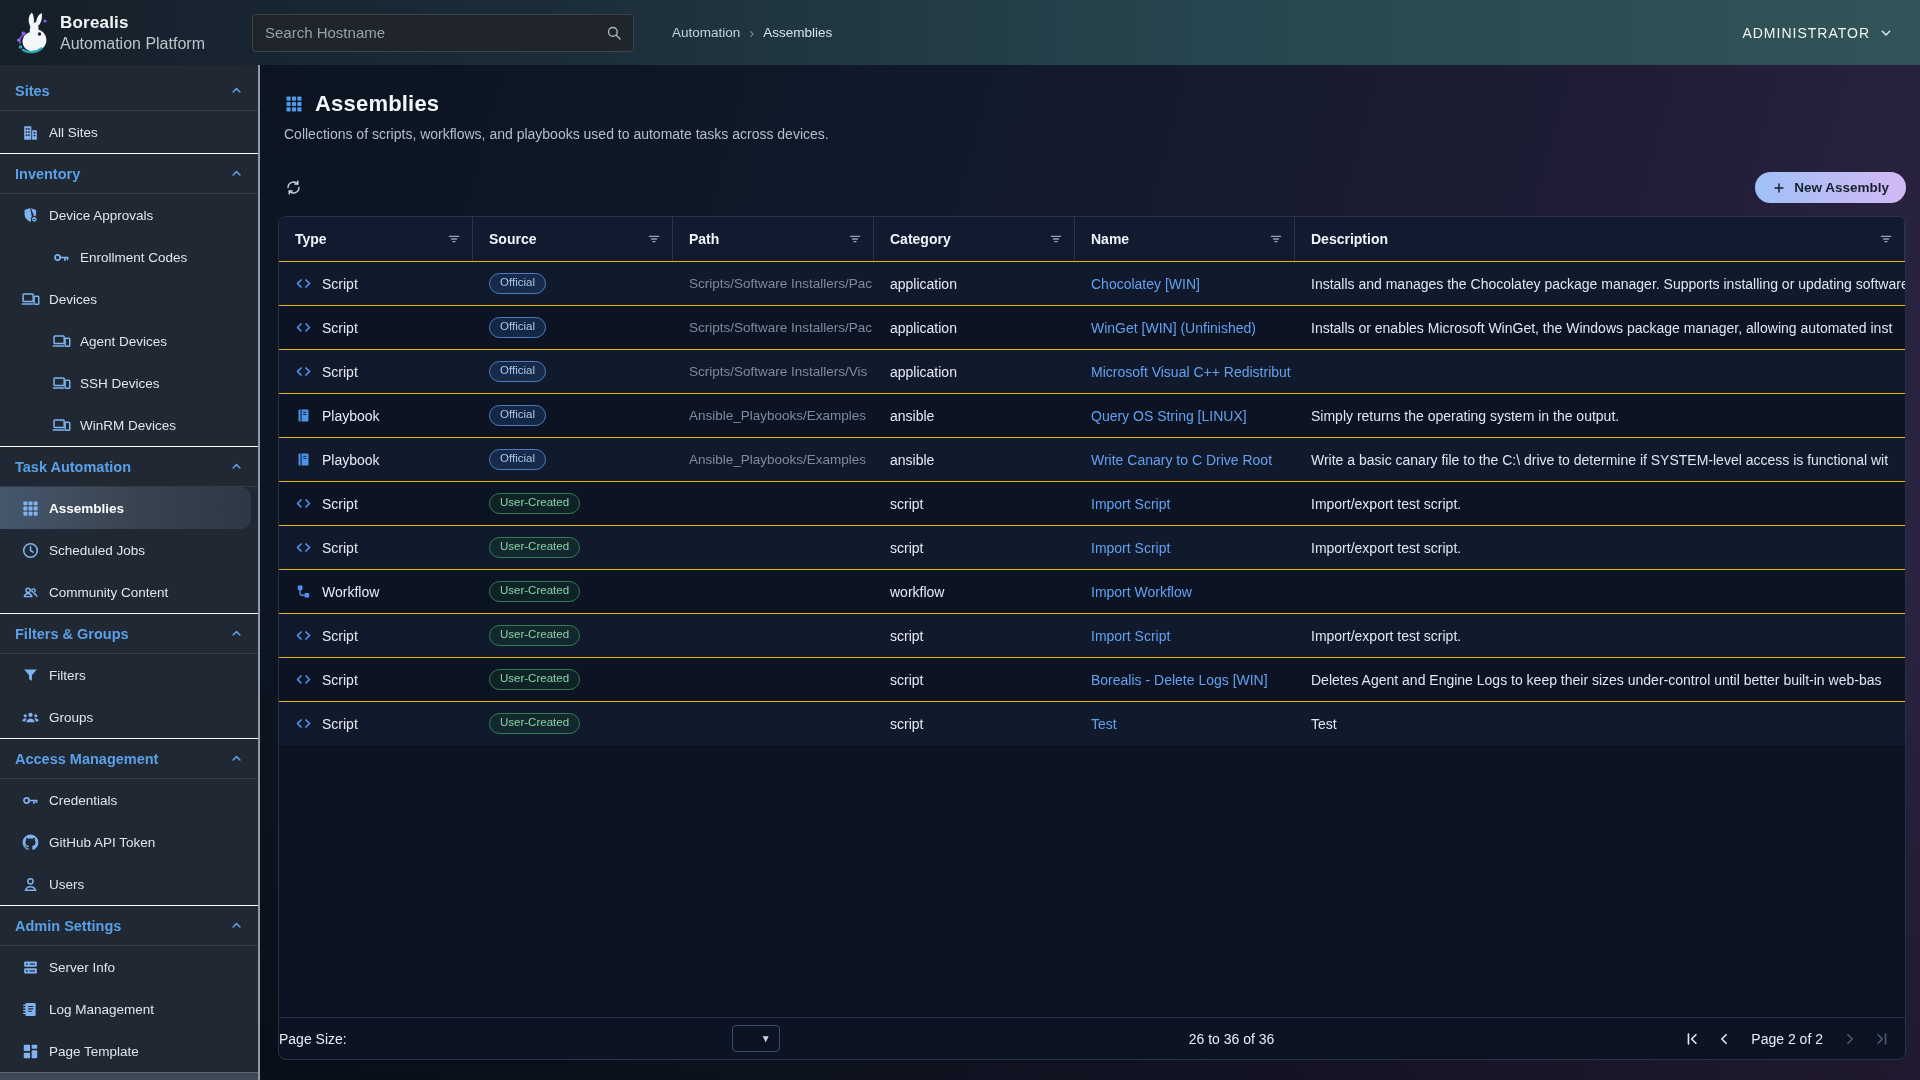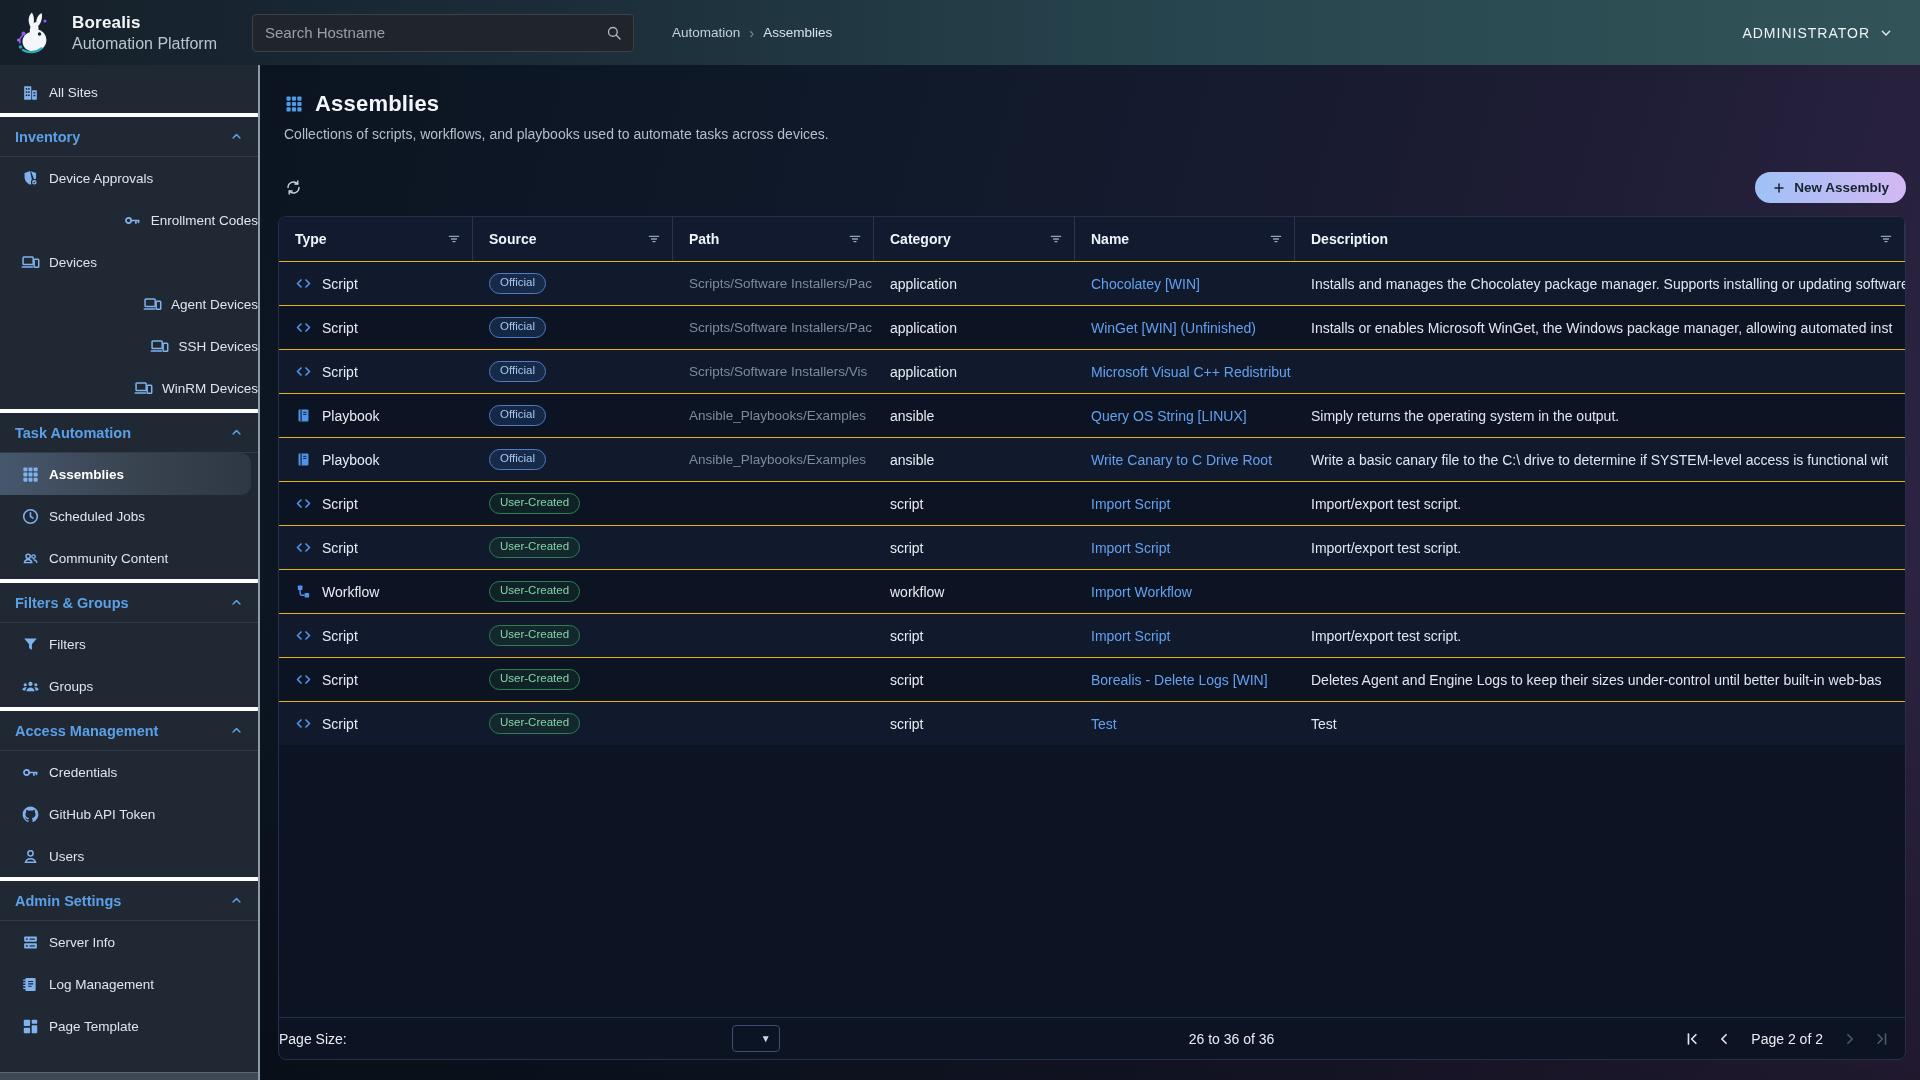--- a/index.html
+++ b/index.html
@@ -5,21 +5,21 @@
   * { margin:0; padding:0; box-sizing:border-box; }
   html,body { width:1920px; height:1080px; overflow:hidden; background:#0c1422;
     font-family:"Liberation Sans","DejaVu Sans",sans-serif; }
 
   .icon { display:inline-flex; align-items:center; justify-content:center; flex:0 0 auto; }
   .icon svg { width:100%; height:100%; display:block; }
 
   
   .topbar { height:65px; display:flex; align-items:center;
     background:linear-gradient(90deg,#151f29 0%,#1b2c38 28%,#27454e 62%,#325458 100%); }
-  .brand { width:252px; display:flex; align-items:center; gap:14px; padding-left:10px; }
+  .brand { width:252px; display:flex; align-items:center; gap:2px; padding-left:10px; }
   .logo { width:48px; height:48px; }
   .brand-name { color:#f5f8fb; font-size:17px; font-weight:700; letter-spacing:.2px; }
   .brand-sub { color:#b9c6cf; font-size:16px; margin-top:2px; }
   .search { width:382px; height:38px; background:#1f252b; border:1px solid #3b4249; border-radius:4px;
     display:flex; align-items:center; padding:0 10px 0 12px; }
   .search input { flex:1; background:transparent; border:none; outline:none; color:#dfe6ec;
     font-size:15px; font-family:inherit; }
   .search input::placeholder { color:#97a1aa; }
   .search .icon { width:18px; height:18px; color:#aeb8c1; }
   .crumbs { display:flex; align-items:center; gap:9px; margin-left:38px; font-size:13.5px; }
@@ -32,30 +32,30 @@
   .user-menu .icon { width:16px; height:16px; color:#dfe7ee; }
 
   
   .shell { display:flex; height:1015px; }
 
   
   .sidebar { position:relative; width:260px; flex:0 0 260px; background:#202833;
     border-right:2px solid #8e99a6; padding-top:6px; overflow:hidden; }
   .sidebar::after { content:""; position:absolute; left:0; right:0; bottom:0; height:7px;
     background:#3e4854; border-top:1px solid #5c6673; }
-  .sec { border-top:4px solid #ffffff; }
+  .sec { border-top:1px solid #ffffff; }
   .sec:first-child { border-top:none; }
   .sec-header { height:40px; display:flex; align-items:center; padding:0 14px 0 15px;
     color:#5ba0e6; font-size:14.5px; font-weight:700; border-bottom:1px solid #333b46; cursor:pointer; }
   .sec-header .icon { margin-left:auto; width:15px; height:15px; color:#5ba0e6; }
   .sb-item { height:42px; display:flex; align-items:center; gap:9px; cursor:pointer;
     color:#dee5ed; font-size:13.5px; }
   .sb-item .icon { width:19px; height:19px; color:#7fb2ee; }
   .sb-item.lvl1 { padding-left:21px; }
-  .sb-item.lvl2 { padding-left:16px;justify-content:flex-end; }
+  .sb-item.lvl2 { padding-left:52px; }
   .sb-item.active { background:linear-gradient(90deg,#46576d 0%,#38434f 55%,#2e3845 100%);
     border-radius:0 10px 10px 0; margin-right:7px; color:#ffffff; font-weight:700; }
 
   
   .main { flex:1; position:relative; min-width:0;
     background:linear-gradient(to bottom,rgba(0,0,0,0) 50%,rgba(0,0,0,.33) 100%),
                linear-gradient(105deg,#0b1420 0%,#111a2b 38%,#1d1c34 68%,#2f2545 100%); }
   .page-head { padding:26px 0 0 24px; }
   .title-row { display:flex; align-items:center; gap:11px; }
   .title-row .icon { width:20px; height:20px; color:#4f9ae8; }
@@ -152,20 +152,28 @@
         <svg viewBox="0 0 24 24">
           <path d="M6.5 9.5l5.5 5.5 5.5-5.5" fill="none" stroke="currentColor" stroke-width="2.2" stroke-linecap="round" stroke-linejoin="round"></path>
         </svg>
       </span>
   </div>
 </div>
 
 <div class="shell">
   <nav class="sidebar">
       <div class="sec">
+        <div class="sec-header">
+          <span>Sites</span>
+          <span class="icon">
+            <svg viewBox="0 0 24 24">
+              <path d="M6.5 14.5L12 9l5.5 5.5" fill="none" stroke="currentColor" stroke-width="2.4" stroke-linecap="round" stroke-linejoin="round"></path>
+            </svg>
+          </span>
+        </div>
         <div class="sb-item lvl1">
           <span class="icon">
             <svg viewBox="0 0 24 24">
               <g fill="currentColor">
                 <rect x="4" y="4" width="9" height="17" rx="0.5"></rect>
                 <rect x="14" y="9" width="6" height="12" rx="0.5"></rect>
               </g>
               <g fill="#202833">
                 <rect x="6" y="6.5" width="2" height="2"></rect>
                 <rect x="9" y="6.5" width="2" height="2"></rect>

